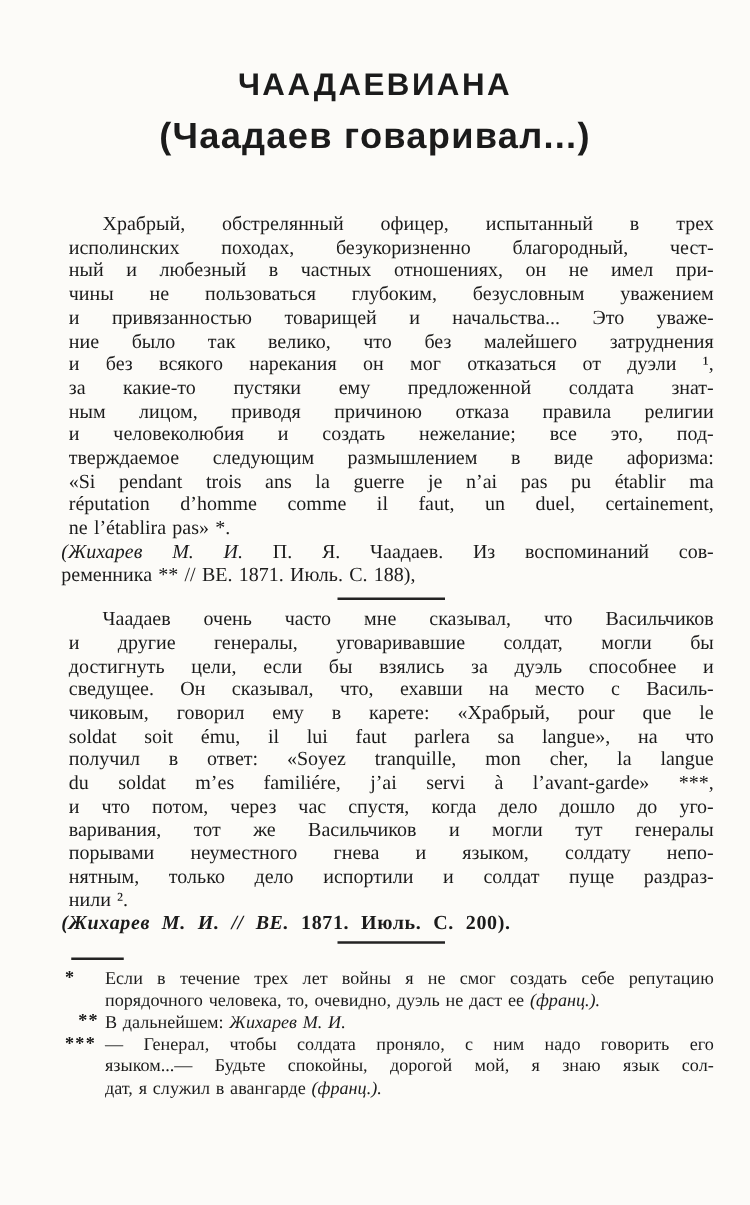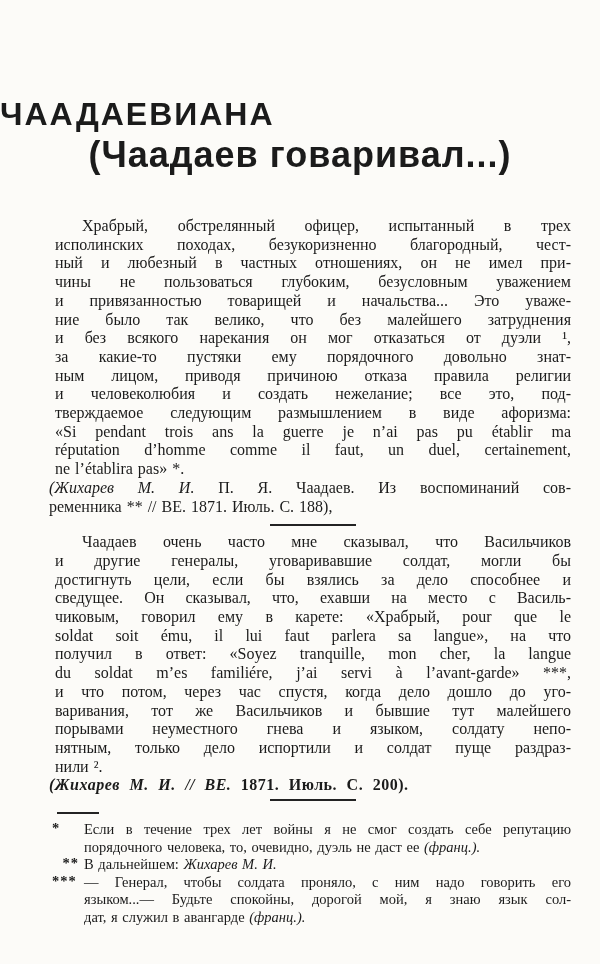--- a/index.html
+++ b/index.html
@@ -8,32 +8,33 @@
     position: relative;
     width: 600px;
     height: 964px;
     margin: 0 auto;
     background: #fcfbf8;
     color: #1b1b1b;
     font-family: "Liberation Serif", serif;
     overflow: hidden;
   }
   .title {
+    text-align: center;
     font-family: "Liberation Sans", sans-serif;
     font-weight: 700;
-    font-size: 32px;
+    font-size: 25px;
     line-height: 36px;
-    padding-top: 96px;
+    padding-top: 50px;
     letter-spacing: 2px;
   }
   .subtitle {
     text-align: center;
     font-family: "Liberation Sans", sans-serif;
     font-weight: 700;
-    font-size: 36px;
+    font-size: 29px;
     line-height: 34px;
     margin-top: 6px;
     letter-spacing: 1px;
   }
   .content {
     margin: 45px 29px 0 55px;
     font-size: 16px;
     line-height: 18.7px;
     word-spacing: 1px;
   }
@@ -109,47 +110,47 @@
   <div class="content">
 
     <div class="paragraph">
         <div class="line">Храбрый, обстрелянный офицер, испытанный в трех</div>
         <div class="line">исполинских походах, безукоризненно благородный, чест-</div>
         <div class="line">ный и любезный в частных отношениях, он не имел при-</div>
         <div class="line">чины не пользоваться глубоким, безусловным уважением</div>
         <div class="line">и привязанностью товарищей и начальства... Это уваже-</div>
         <div class="line">ние было так велико, что без малейшего затруднения</div>
         <div class="line">и без всякого нарекания он мог отказаться от дуэли ¹,</div>
-        <div class="line">за какие-то пустяки ему порядочного довольно знат-</div>
+        <div class="line">за какие-то пустяки ему предложенной солдата знат-</div>
         <div class="line">ным лицом, приводя причиною отказа правила религии</div>
         <div class="line">и человеколюбия и создать нежелание; все это, под-</div>
         <div class="line">тверждаемое следующим размышлением в виде афоризма:</div>
         <div class="line">«Si pendant trois ans la guerre je n’ai pas pu établir ma</div>
         <div class="line">réputation d’homme comme il faut, un duel, certainement,</div>
         <div class="line">ne l’établira pas» *.</div>
       </div>
 
     <div class="citation">
       <div class="line"><span class="italic">(Жихарев М. И.</span> <span>П. Я. Чаадаев. Из воспоминаний сов-</span></div>
       <div class="line flush">ременника ** // ВЕ. 1871. Июль. С. 188),</div>
     </div>
 
     <div class="divider"></div>
 
     <div class="paragraph">
         <div class="line">Чаадаев очень часто мне сказывал, что Васильчиков</div>
         <div class="line">и другие генералы, уговаривавшие солдат, могли бы</div>
-        <div class="line">достигнуть цели, если бы взялись за дело способнее и</div>
+        <div class="line">достигнуть цели, если бы взялись за дуэль способнее и</div>
         <div class="line">сведущее. Он сказывал, что, ехавши на место с Василь-</div>
         <div class="line">чиковым, говорил ему в карете: «Храбрый, pour que le</div>
         <div class="line">soldat soit ému, il lui faut parlera sa langue», на что</div>
         <div class="line">получил в ответ: «Soyez tranquille, mon cher, la langue</div>
         <div class="line">du soldat m’es familiére, j’ai servi à l’avant-garde» ***,</div>
         <div class="line">и что потом, через час спустя, когда дело дошло до уго-</div>
-        <div class="line">варивания, тот же Васильчиков и бывшие тут малейшего</div>
+        <div class="line">варивания, тот же Васильчиков и могли тут генералы</div>
         <div class="line">порывами неуместного гнева и языком, солдату непо-</div>
         <div class="line">нятным, только дело испортили и солдат пуще раздраз-</div>
         <div class="line">нили ².</div>
       </div>
 
     <div class="citation2"><span class="italic">(Жихарев М. И. // ВЕ.</span><span> 1871. Июль. С. 200).</span></div>
 
     <div class="divider d2"></div>
 
     <div class="fn-rule"></div>

